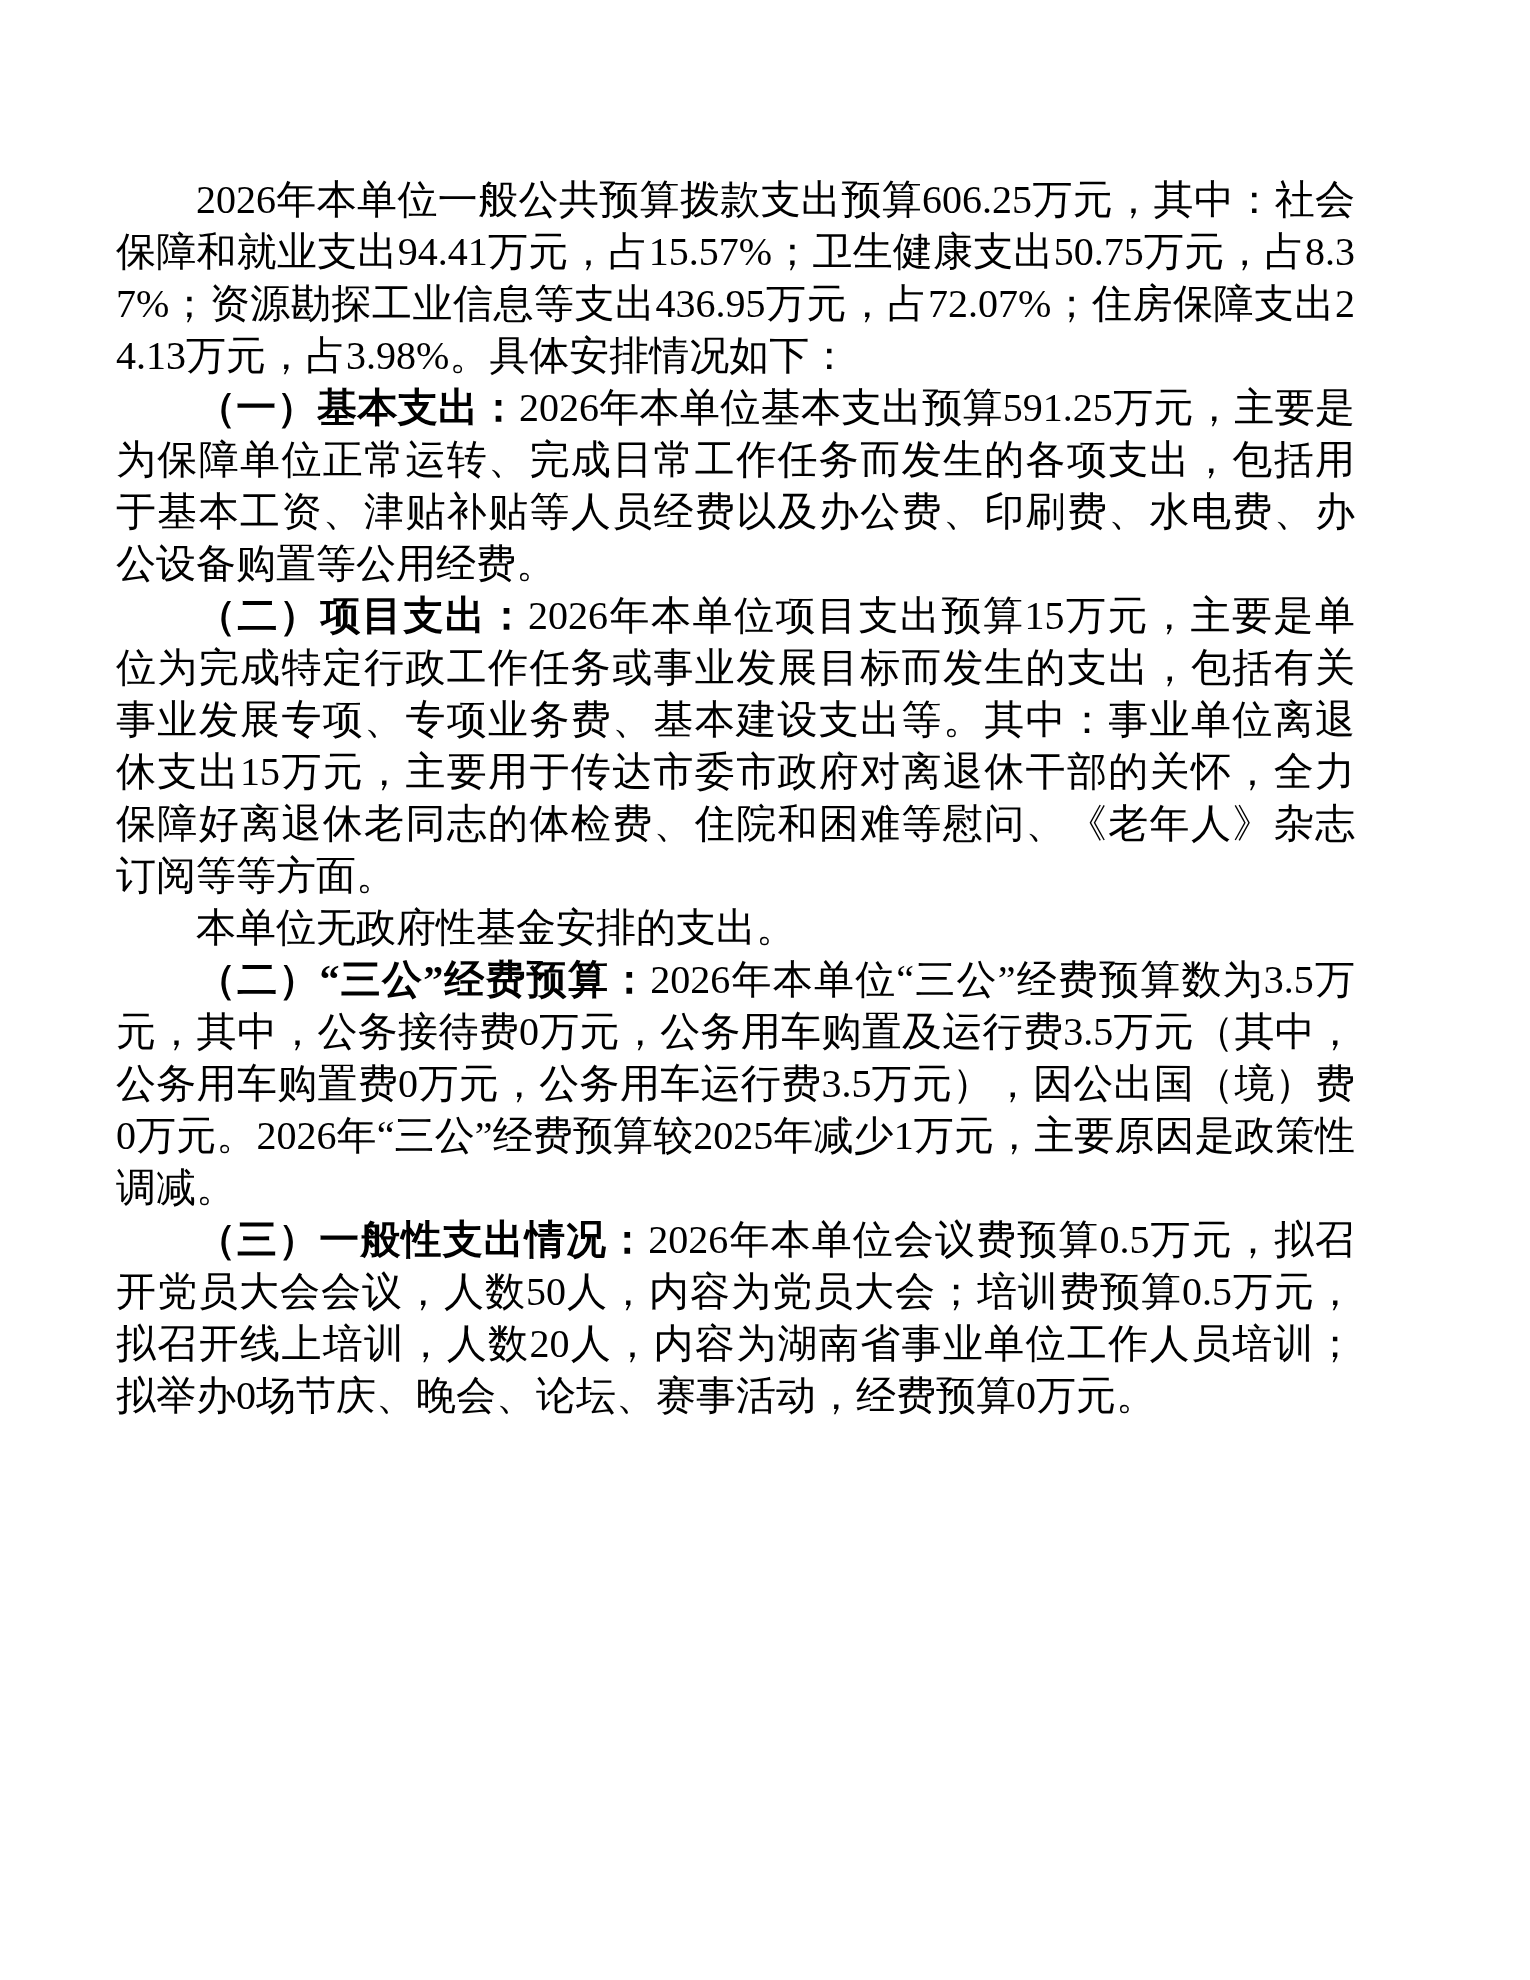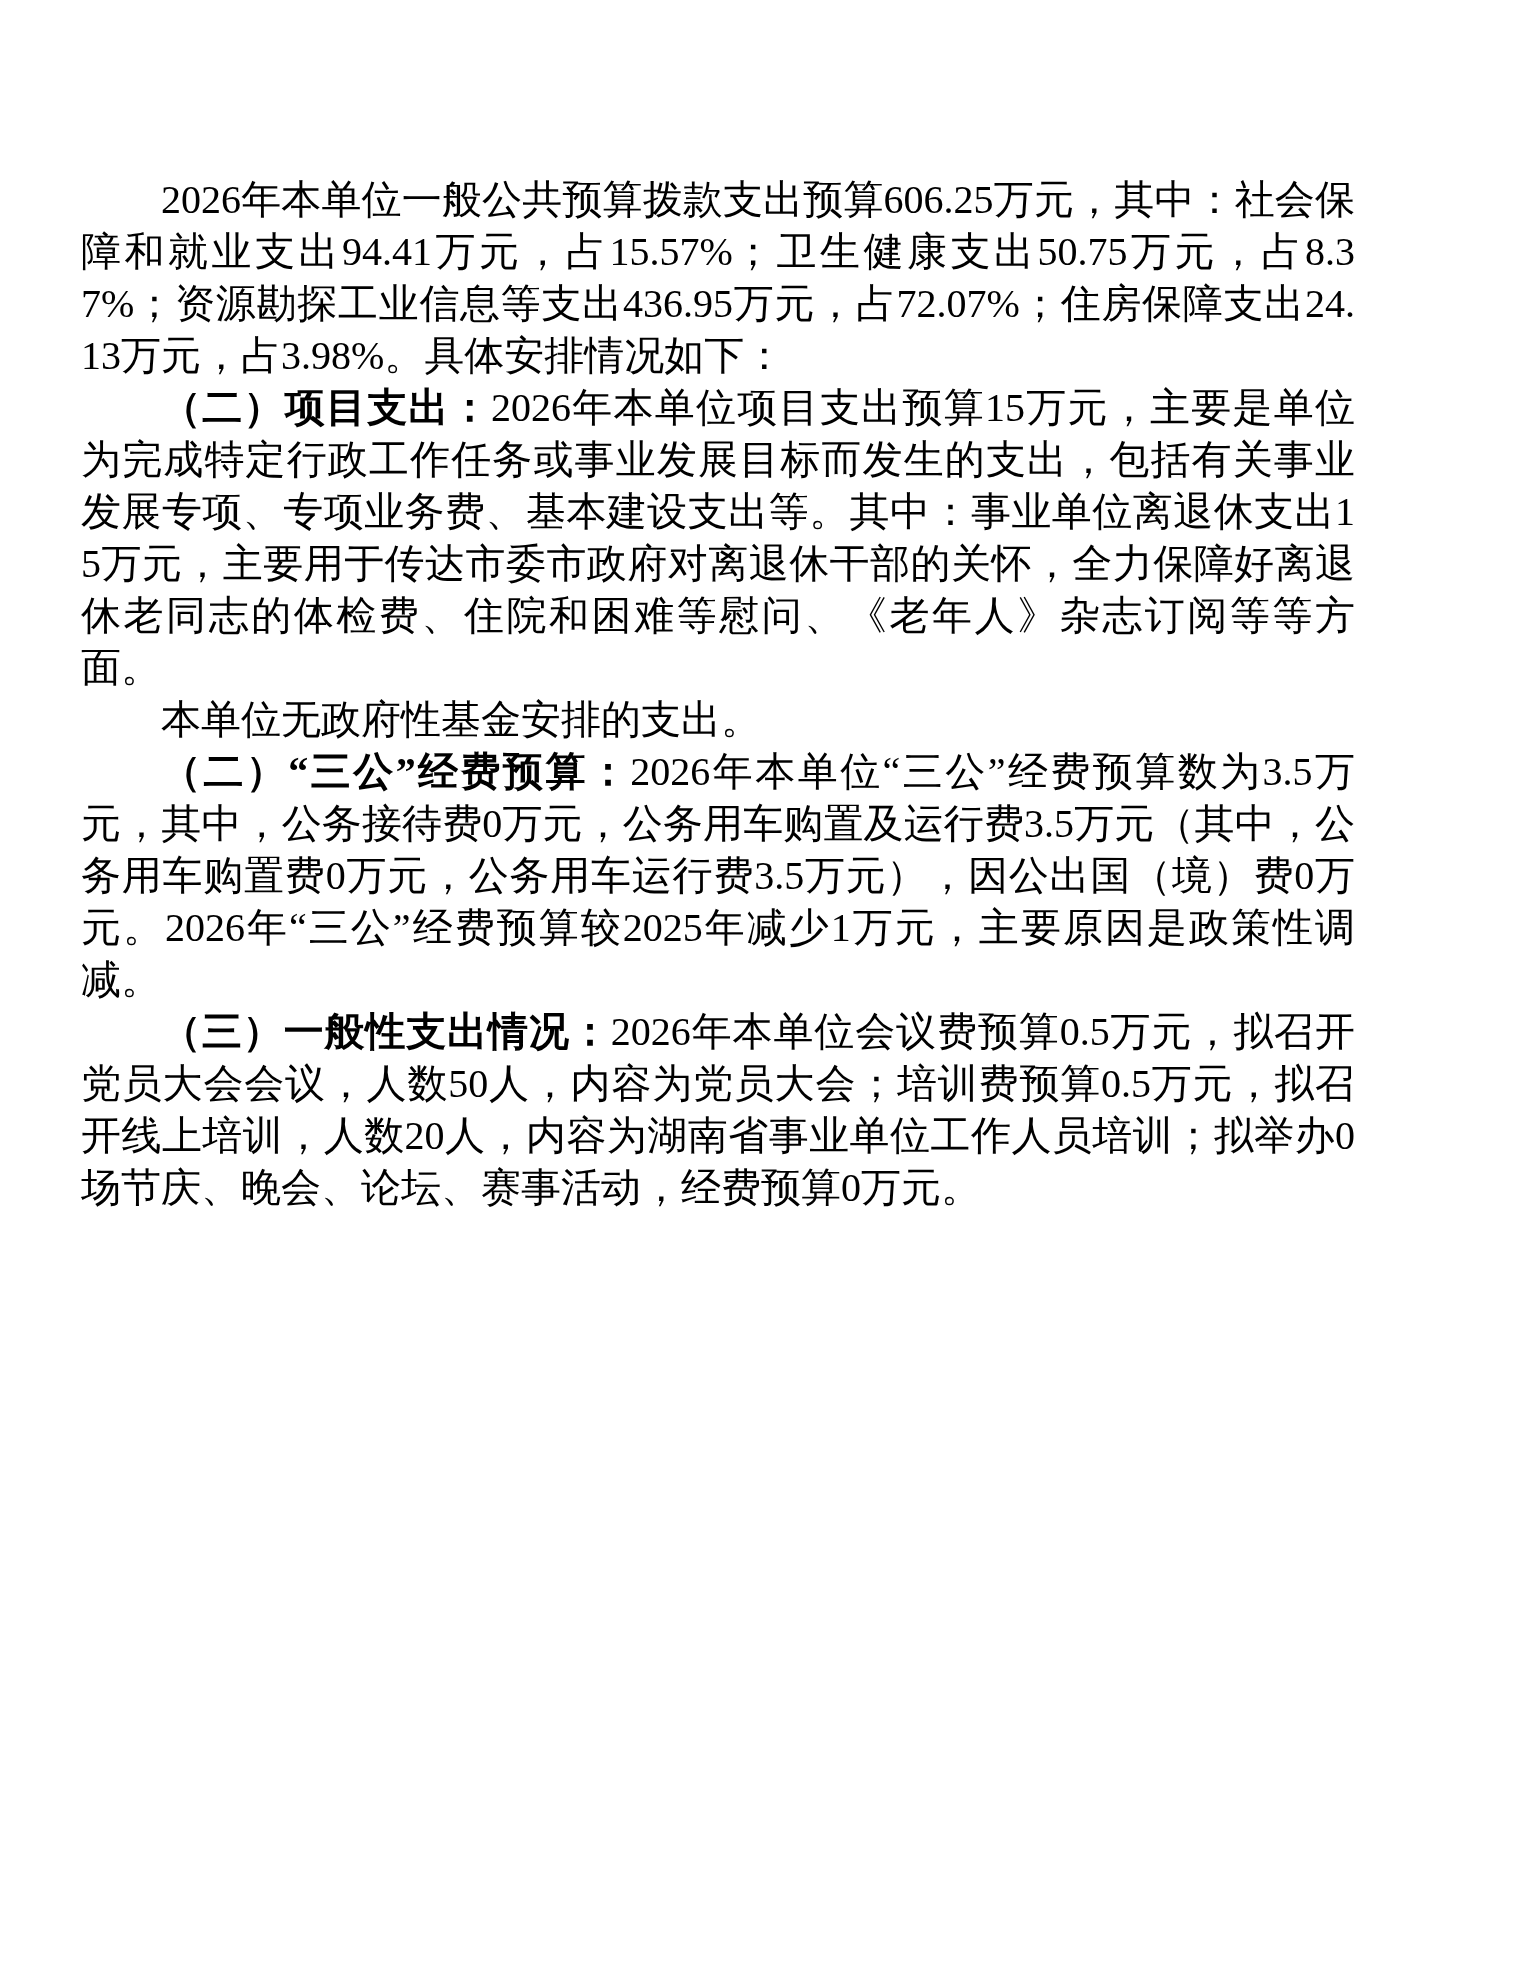--- a/index.html
+++ b/index.html
@@ -9,21 +9,21 @@
   }
   body {
     width: 1530px;
     height: 1980px;
     overflow: hidden;
   }
   .page {
     box-sizing: border-box;
     width: 1530px;
     height: 1835px;
-    padding: 174px 175px 0 81px;
+    padding: 174px 175px 0 116px;
     background: #ffffff;
     color: #000000;
     font-family: "Liberation Serif", "DejaVu Serif", serif;
     font-size: 40px;
     line-height: 52px;
     text-align: justify;
   }
   .para {
     margin: 0;
     padding: 0;
@@ -37,20 +37,21 @@
     font-weight: bold;
   }
 </style>
 </head>
 <body>
 
 <div class="page">
 
   <p class="para"><span class="lead"></span><span>2026年本单位一般公共预算拨款支出预算606.25万元，其中：社会保障和就业支出94.41万元，占15.57%；卫生健康支出50.75万元，占8.37%；资源勘探工业信息等支出436.95万元，占72.07%；住房保障支出24.13万元，占3.98%。具体安排情况如下：</span></p>
 
+  <p class="para"><span class="lead">（一）基本支出：</span><span>2026年本单位基本支出预算591.25万元，主要是为保障单位正常运转、完成日常工作任务而发生的各项支出，包括用于基本工资、津贴补贴等人员经费以及办公费、印刷费、水电费、办公设备购置等公用经费。</span></p>
 
   <p class="para"><span class="lead">（二）项目支出：</span><span>2026年本单位项目支出预算15万元，主要是单位为完成特定行政工作任务或事业发展目标而发生的支出，包括有关事业发展专项、专项业务费、基本建设支出等。其中：事业单位离退休支出15万元，主要用于传达市委市政府对离退休干部的关怀，全力保障好离退休老同志的体检费、住院和困难等慰问、《老年人》杂志订阅等等方面。</span></p>
 
 
   <p class="para"><span class="lead"></span><span>本单位无政府性基金安排的支出。</span></p>
 
 
 
   <p class="para"><span class="lead">（二）“三公”经费预算：</span><span>2026年本单位“三公”经费预算数为3.5万元，其中，公务接待费0万元，公务用车购置及运行费3.5万元（其中，公务用车购置费0万元，公务用车运行费3.5万元），因公出国（境）费0万元。2026年“三公”经费预算较2025年减少1万元，主要原因是政策性调减。</span></p>
 

